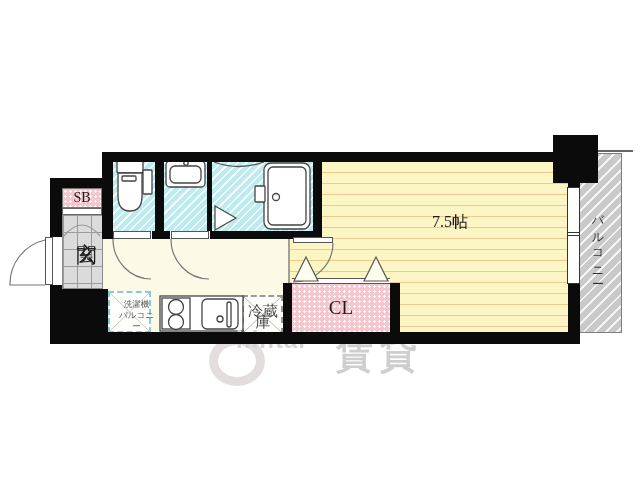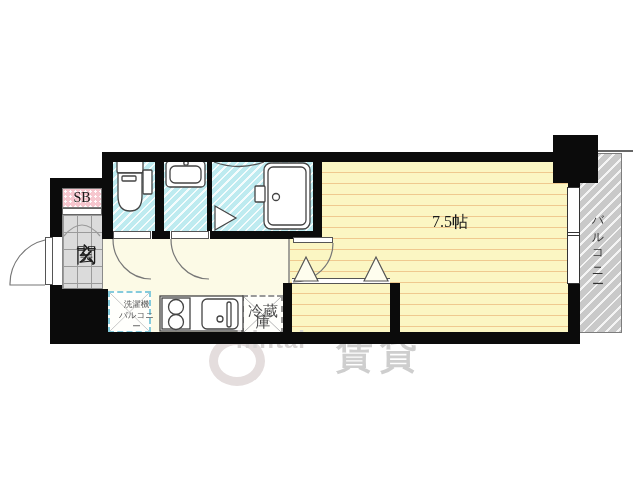--- a/index.html
+++ b/index.html
@@ -50,20 +50,23 @@
   <div class="abs floor hall-floor" style="left:103px;top:239px;width:187px;height:93px;"></div>
   <div class="abs floor wet-floor" style="left:113px;top:162px;width:42px;height:69px;"></div>
   <div class="abs floor wet-floor" style="left:164px;top:162px;width:43px;height:69px;"></div>
   <div class="abs floor wet-floor" style="left:212px;top:162px;width:101px;height:69px;"></div>
   <div class="abs floor pink ctr lbl" style="left:62px;top:188px;width:40px;height:20px;border:1px solid #777;font-size:14px;z-index:4;">
     <span>SB</span>
   </div>
   <div class="abs" style="left:62px;top:208px;width:40px;height:7px;background:#fff;border:1px solid #666;z-index:4;"></div>
   <div class="abs floor tile-floor" style="left:62px;top:214px;width:41px;height:75px;"></div>
   <div class="abs" style="left:292px;top:278px;width:98px;height:6px;background:#fff;border-top:1px solid #555;border-bottom:1px solid #555;z-index:2;"></div>
+  <div class="abs floor pink ctr lbl" style="left:292px;top:284px;width:98px;height:48px;font-size:19px;z-index:2;">
+    <span>CL</span>
+  </div>
   <div class="abs floor balcony" style="left:578px;top:153px;width:44px;height:180px;"></div>
 
   <div class="abs dashed-box" style="left:108px;top:291px;width:43px;height:42px;border:2px dashed #85CBDC;"></div>
   <div class="abs dashed-box" style="left:242px;top:295px;width:41px;height:39px;border:2px dashed #999;"></div>
 
   <svg width="640" height="480" viewBox="0 0 640 480">
 
     <g stroke="#c9c9c9" stroke-width="1">
       <line x1="110" y1="293" x2="149" y2="331"></line>
         <line x1="149" y1="293" x2="110" y2="331"></line>

